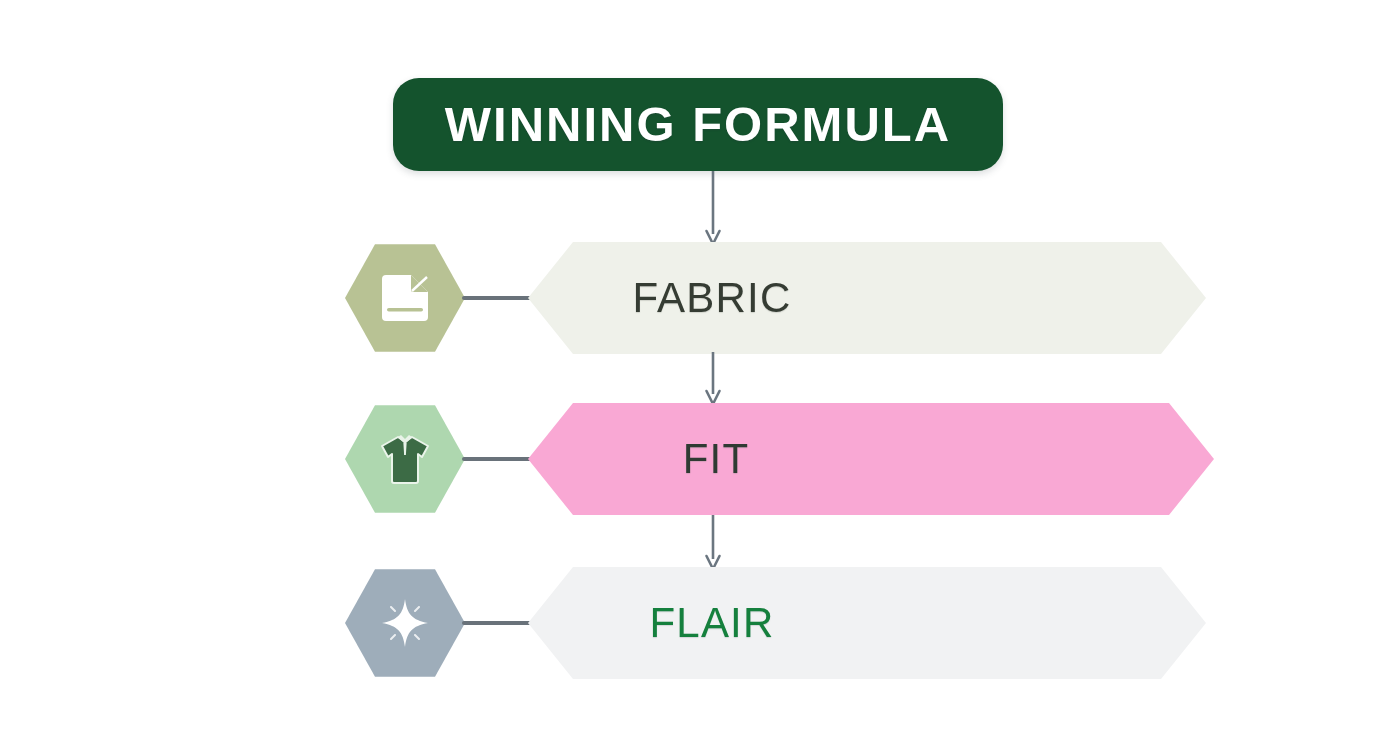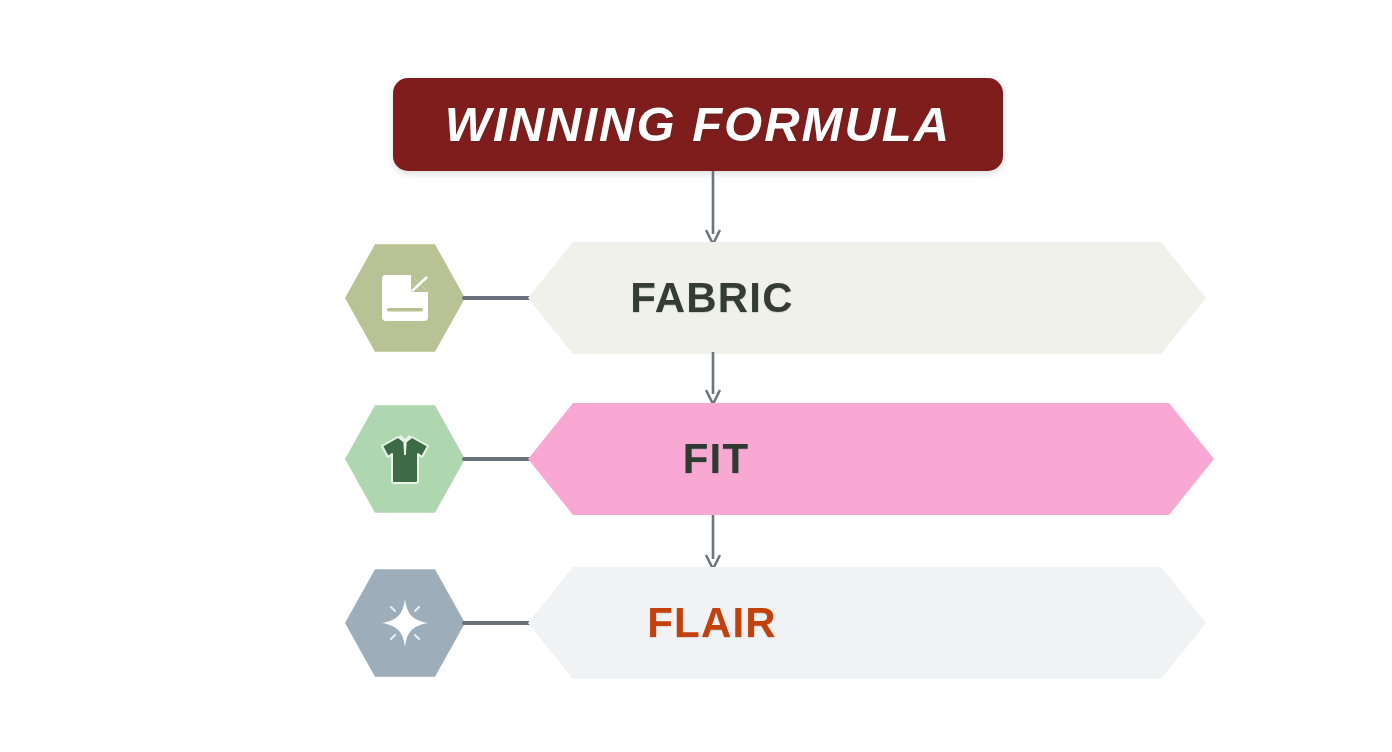--- a/index.html
+++ b/index.html
@@ -22,27 +22,26 @@
     height: 752px;
   }
 
   
   .header-pill {
     position: absolute;
     left: 393px;
     top: 78px;
     width: 610px;
     height: 93px;
-    border-radius: 15px;
-    background: #7f1d1d;
+    border-radius: 26px;
+    background: #14532d;
     display: flex;
     align-items: center;
     justify-content: center;
     box-shadow: 0 3px 7px rgba(60,70,80,0.18);
-    font-style: italic;
   }
   .header-pill .title {
     color: #ffffff;
     font-size: 49px;
     font-weight: bold;
     letter-spacing: 2.0px;
     line-height: 1;
     white-space: nowrap;
     text-shadow: 0 1px 2px rgba(40,50,60,0.30);
   }
@@ -89,32 +88,32 @@
     left: 528px;
     top: 0;
     height: 112px;
     clip-path: polygon(0% 50%, 45px 0%, calc(100% - 45px) 0%, 100% 50%, calc(100% - 45px) 100%, 45px 100%, 0% 50%);
     display: flex;
     align-items: center;
     justify-content: center;
   }
   .banner .label {
     font-size: 42px;
-    font-weight: bold;
+    font-weight: normal;
     letter-spacing: 1.2px;
     line-height: 1;
     white-space: nowrap;
     transform: translateX(-155px);
   }
   .banner-fabric { width: 678px; background: #eff1ea; }
   .banner-fabric .label { color: #353c33; text-shadow: 0 1px 1px rgba(120,125,115,0.25); }
   .banner-fit    { width: 686px; background: #f9a8d4; }
   .banner-fit .label { color: #2f3a33; text-shadow: 0 1px 1px rgba(110,130,115,0.25); }
   .banner-flair  { width: 678px; background: #f1f2f3; }
-  .banner-flair .label { color: #c2410c; text-shadow: 0 1px 1px rgba(120,130,140,0.25); }
+  .banner-flair .label { color: #15803d; text-shadow: 0 1px 1px rgba(120,130,140,0.25); }
 
   
   .arrow {
     position: absolute;
     left: 704px;
     width: 18px;
   }
   .arrow svg { display: block; overflow: visible; }
   .arrow-1 { top: 171px; height: 75px; }
   .arrow-2 { top: 352px; height: 54px; }

